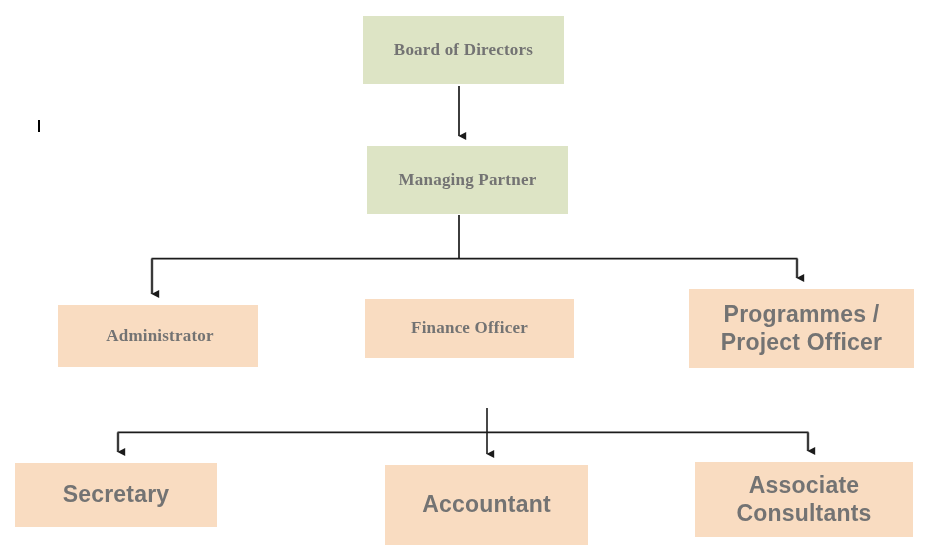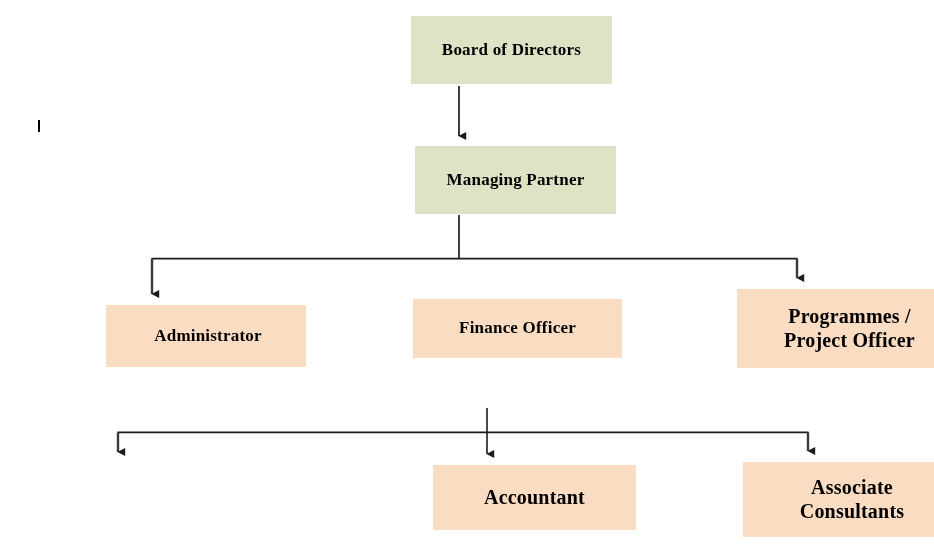--- a/index.html
+++ b/index.html
@@ -15,36 +15,35 @@
     overflow: hidden;
     font-family: "Liberation Serif", serif;
   }
   .node {
     position: absolute;
     display: flex;
     align-items: center;
     justify-content: center;
     text-align: center;
     box-sizing: border-box;
-    color: #000000;
+    color: #737373;
     line-height: 1.18;
     white-space: pre-line;
     padding: 0 4px;
-    margin-left: 48px;
   }
   .node.serif {
     font-family: "Liberation Serif", serif;
     font-weight: bold;
     font-size: 17px;
     letter-spacing: 0.2px;
   }
   .node.sans {
-    font-family: Liberation Serif, serif;
+    font-family: Liberation Sans, sans-serif;
     font-weight: bold;
-    font-size: 20px;
+    font-size: 23px;
     letter-spacing: 0.2px;
   }
   svg.links {
     position: absolute;
     left: 0;
     top: 0;
     width: 934px;
     height: 550px;
     overflow: visible;
     pointer-events: none;
@@ -105,21 +104,22 @@
 
   <div class="node serif" style="left:367px; top:146px; width:201px; height:68px; background:#dde4c5;text-align:center;">Managing  Partner</div>
 
   <div class="node serif" style="left:58px; top:305px; width:200px; height:62px; background:#f9dcc1;padding-left:8px;">Administrator</div>
 
   <div class="node serif" style="left:365px; top:299px; width:209px; height:59px; background:#f9dcc1;">Finance  Officer</div>
 
   <div class="node sans" style="left:689px; top:289px; width:225px; height:79px; background:#f9dcc1;">Programmes  /
 Project  Officer</div>
 
+  <div class="node sans" style="left:15px; top:463px; width:202px; height:64px; background:#f9dcc1;">Secretary</div>
 
-  <div class="node sans" style="left:385px; top:465px; width:203px; height:65px; background:#f9dcc1;">Accountant</div>
+  <div class="node sans" style="left:385px; top:465px; width:203px; height:80px; background:#f9dcc1;">Accountant</div>
 
   <div class="node sans" style="left:695px; top:462px; width:218px; height:75px; background:#f9dcc1;">Associate
 Consultants</div>
 
   <div class="caret" style="left:38px; top:120px; width:1.6px; height:12px;"></div>
 
 </div>
 
 </body></html>

